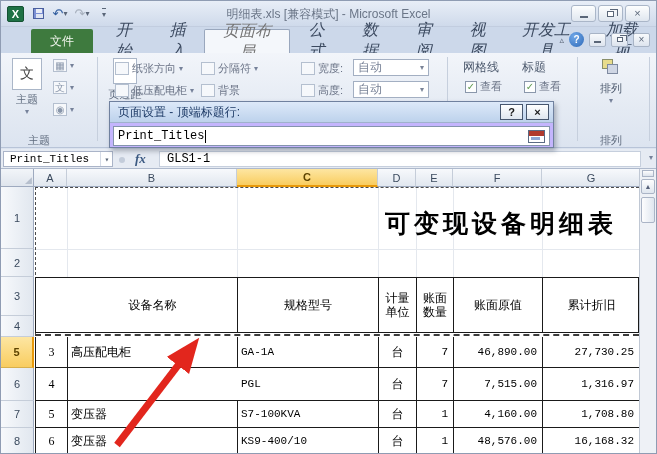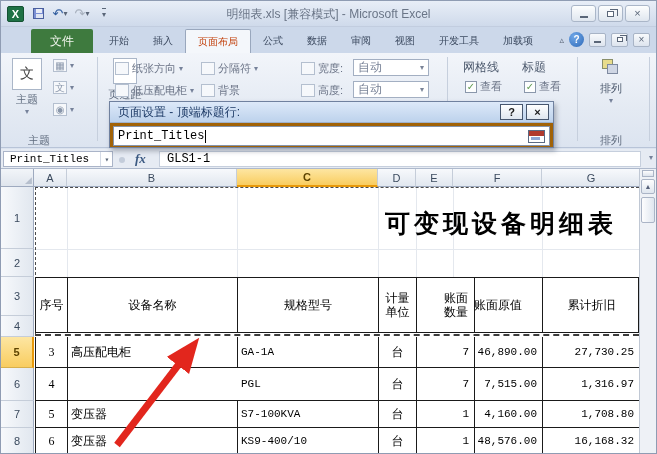--- a/index.html
+++ b/index.html
@@ -31,22 +31,22 @@
     color:#5a6678;font-size:11px;line-height:11px;}
   .sh-min{width:8px;height:2px;background:#5a6678;margin-top:6px;}
   .sh-restore{width:7px;height:6px;border:1px solid #5a6678;position:relative;background:#fff;}
   .sh-restore:before{content:"";position:absolute;left:2px;top:-3px;width:7px;height:6px;border:1px solid #5a6678;border-bottom:none;border-left:none;}
 
   
   .tabrow{position:absolute;left:0;top:26px;width:100%;height:26px;background:#ccd8ea;text-align:center;}
   .filetab{position:absolute;left:30px;top:2px;width:62px;height:24px;background:#3e7a3e;
     color:#f2f6ee;display:flex;align-items:center;justify-content:center;border-radius:2px 2px 0 0;font-size:12px;}
   .tabs{position:absolute;left:96px;top:2px;height:24px;display:flex;}
-  .tab{padding:0 12px;height:24px;display:flex;align-items:center;color:#3c4a60;font-size:10px;}
-  .tab.active{background:#f4f7fb;border:1px solid #99a7bd;border-bottom:none;border-radius:2px 2px 0 0;color:#c2410c;}
+  .tab{padding:0 12px;height:24px;display:flex;align-items:center;color:#3c4a60;font-size:16px;font-style:italic;}
+  .tab.active{background:#f4f7fb;border:1px solid #99a7bd;border-bottom:none;border-radius:2px 2px 0 0;color:#737373;}
   .tabrow-right{position:absolute;right:6px;top:5px;display:flex;align-items:center;gap:5px;}
   .chev{color:#5a6678;font-size:9px;}
   .helpbtn{width:15px;height:15px;border-radius:50%;background:radial-gradient(circle at 35% 30%,#6fa7e8,#2f6ab8);
     color:#fff;font-size:10px;font-weight:bold;display:flex;align-items:center;justify-content:center;}
   .sbtn{width:17px;height:14px;background:linear-gradient(#f8fafc,#dde4ee);border:1px solid #a8b4c6;
     border-radius:2px;display:flex;align-items:center;justify-content:center;color:#5a6678;font-size:10px;line-height:10px;}
   .sh-min2{width:7px;height:2px;background:#5a6678;margin-top:5px;}
   .sh-restore2{width:6px;height:5px;border:1px solid #5a6678;position:relative;background:#fff;}
   .sh-restore2:before{content:"";position:absolute;left:2px;top:-3px;width:6px;height:5px;border:1px solid #5a6678;border-bottom:none;border-left:none;}
 
@@ -63,21 +63,21 @@
     display:flex;align-items:center;justify-content:space-between;padding:0 4px;color:#7a druid;}
   .combo span{color:#7a8498;}
   .chk{width:12px;height:12px;background:#fdfefe;border:1px solid #8a97ab;color:#5f9a4e;
     font-size:10px;line-height:10px;display:flex;align-items:center;justify-content:center;}
   .arrange-ico{width:18px;height:16px;position:relative;}
   .arrange-ico i{position:absolute;width:11px;height:10px;border:1px solid #8a8f6a;background:#e8dc8c;}
   .arrange-ico i:last-child{left:5px;top:5px;background:#cfd6e4;border-color:#7e8aa0;}
 
   
   .dialog{position:absolute;left:108px;top:100px;width:445px;height:47px;z-index:60;
-    background:#a16207;border:1px solid #70819f;box-shadow:2px 3px 5px rgba(40,50,70,.35);}
+    background:#c4b5fd;border:1px solid #70819f;box-shadow:2px 3px 5px rgba(40,50,70,.35);}
   .dlg-title{height:21px;background:linear-gradient(#dde9f9,#bdd2ec);border-bottom:1px solid #9fb2cc;
     display:flex;align-items:center;padding-left:8px;color:#1d3a66;font-size:12px;}
   .dlg-btns{position:absolute;right:4px;top:2px;display:flex;gap:3px;}
   .dlg-btn{width:23px;height:16px;background:linear-gradient(#ffffff,#dfe6ef);border:1px solid #47566e;
     display:flex;align-items:center;justify-content:center;font-weight:bold;color:#1a1a1a;font-size:11px;}
   .dlg-input{position:absolute;left:3px;right:3px;top:24px;height:20px;background:#fff;border:1px solid #8494ad;
     display:flex;align-items:center;padding-left:4px;font-family:"Liberation Mono",monospace;font-size:12px;color:#000;}
   .caret{display:inline-block;width:1px;height:13px;background:#000;margin-left:1px;}
   .rng-ico{position:absolute;right:4px;top:3px;width:17px;height:13px;border:1px solid #5a masked;}
   .rng-ico{border:1px solid #5a6a84;background:#fff;}
@@ -123,21 +123,21 @@
 
   .htable{position:absolute;left:34px;top:108px;width:604px;height:56px;border:1px solid #1a1a1a;}
   .dtable{position:absolute;left:34px;top:168px;width:604px;border-left:1px solid #1a1a1a;}
   .trow{position:relative;border-bottom:1px solid #1a1a1a;}
   .cell{position:absolute;top:0;bottom:0;border-right:1px solid #1a1a1a;display:flex;align-items:center;font-size:12px;}
   .cc{justify-content:center;text-align:center;}
   .c0{left:0;width:32px;}
   .c1{left:32px;width:170px;}
   .c2{left:202px;width:141px;}
   .c3{left:343px;width:38px;}
-  .c4{left:402px;width:37px;}
+  .c4{left:381px;width:37px;}
   .c5{left:418px;width:89px;}
   .c6{left:507px;width:97px;}
   .hcell{font-size:12px;line-height:14px;}
   .pl{padding-left:3px;}
   .num{justify-content:flex-end;padding-right:5px;font-family:"Liberation Mono",monospace;font-size:11px;}
   .mono{font-family:"Liberation Mono",monospace;font-size:11px;}
 
   
   .vscroll{position:absolute;right:0;top:168px;width:17px;height:286px;background:#eef1f6;border-left:1px solid #c0c8d4;}
   .vs-split{position:absolute;left:2px;top:1px;width:12px;height:7px;background:linear-gradient(#fdfdfe,#dde3ec);border:1px solid #aab4c6;}
@@ -370,21 +370,20 @@
     <div class="gl-v" style="left:541px;top:18px;height:90px;"></div>
     <div class="gl-h" style="left:33px;top:80px;width:607px;"></div>
 
     <div class="dashT" style="left:34px;top:18px;width:604px;"></div>
     <div class="dashL" style="left:34px;top:18px;height:268px;"></div>
     <div class="dashL" style="left:638px;top:18px;height:268px;"></div>
 
     <div class="sheet-title">可变现设备明细表</div>
 
     <div class="htable">
-      <div class="cell cc c0 hcell">序号</div>
       <div class="cell cc c1 hcell">设备名称</div>
       <div class="cell cc c2 hcell">规格型号</div>
       <div class="cell cc c3 hcell" style="padding:0 6px;">计量单位</div>
       <div class="cell cc c4 hcell" style="padding:0 6px;">账面数量</div>
       <div class="cell cc c5 hcell">账面原值</div>
       <div class="cell cc c6 hcell" style="border-right:none;">累计折旧</div>
     </div>
 
     <div class="pagebreak" style="left:34px;top:165px;width:604px;"></div>
 

